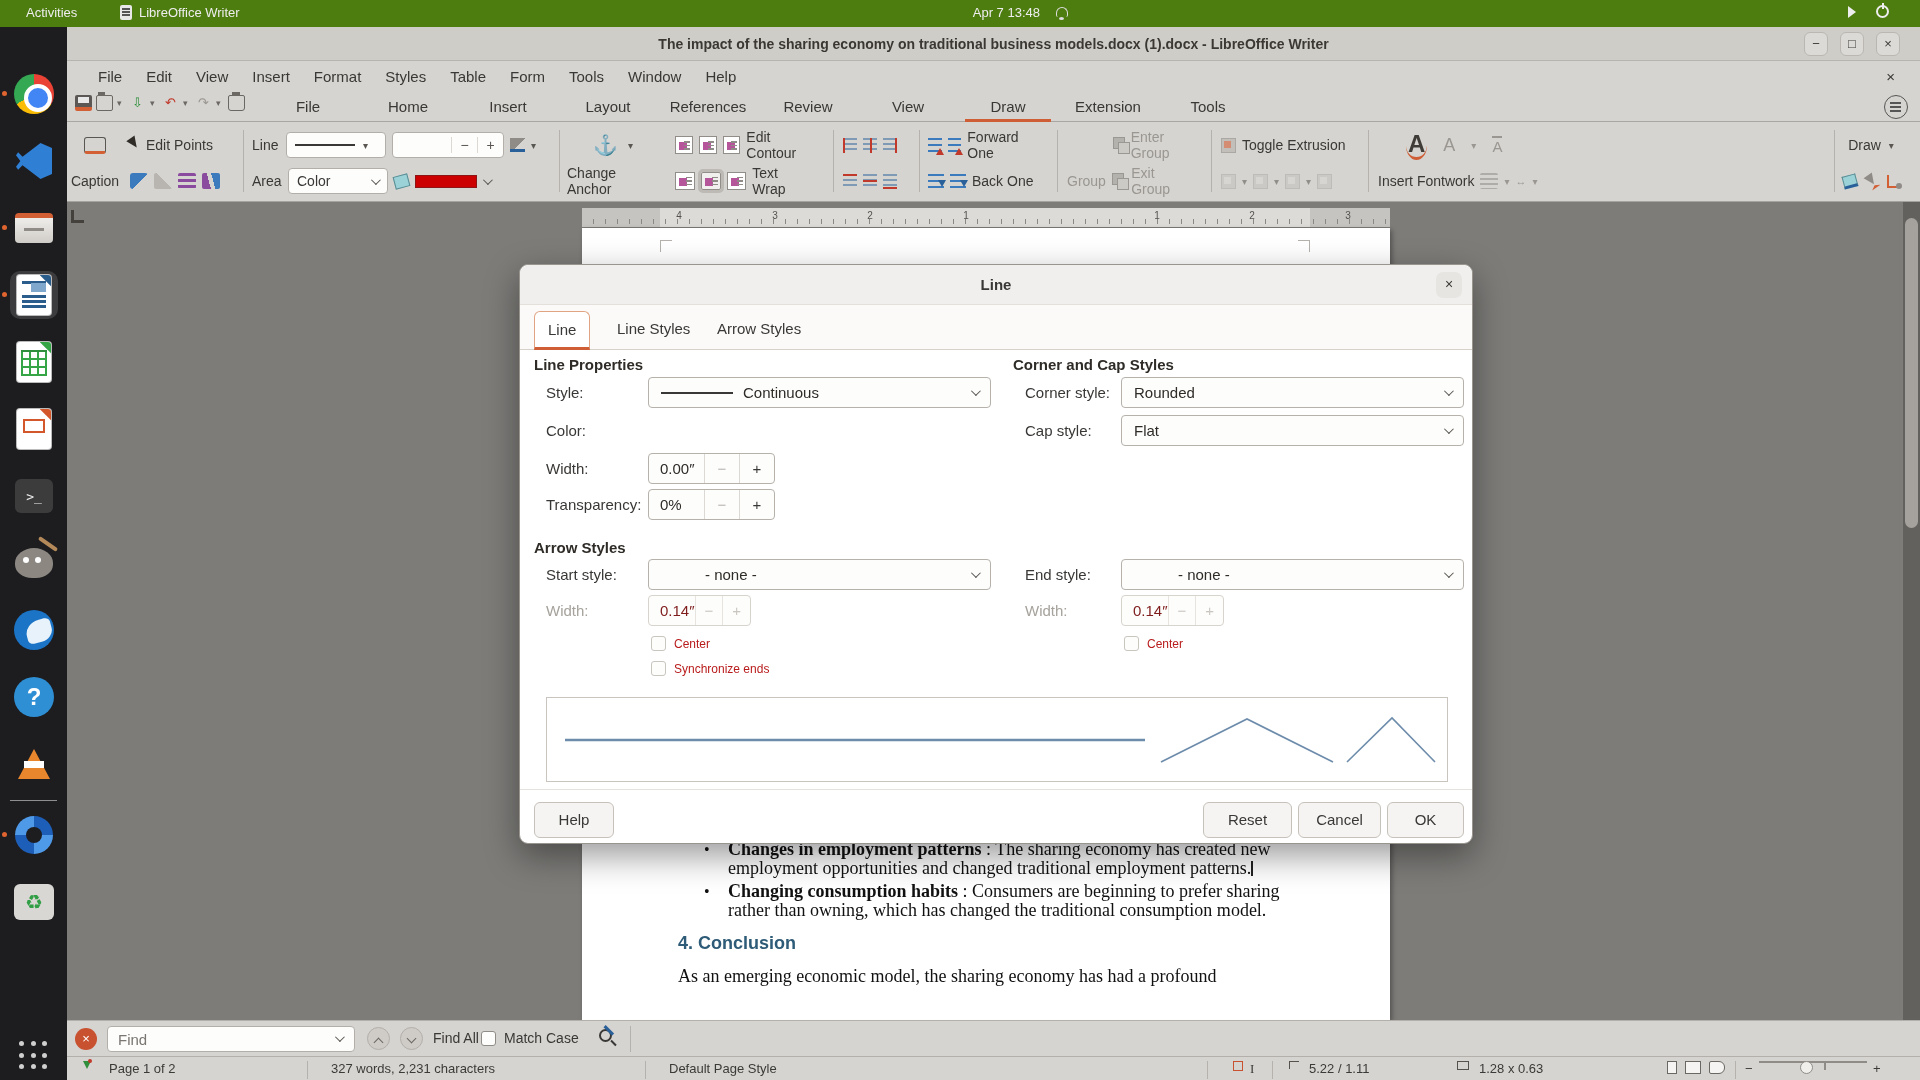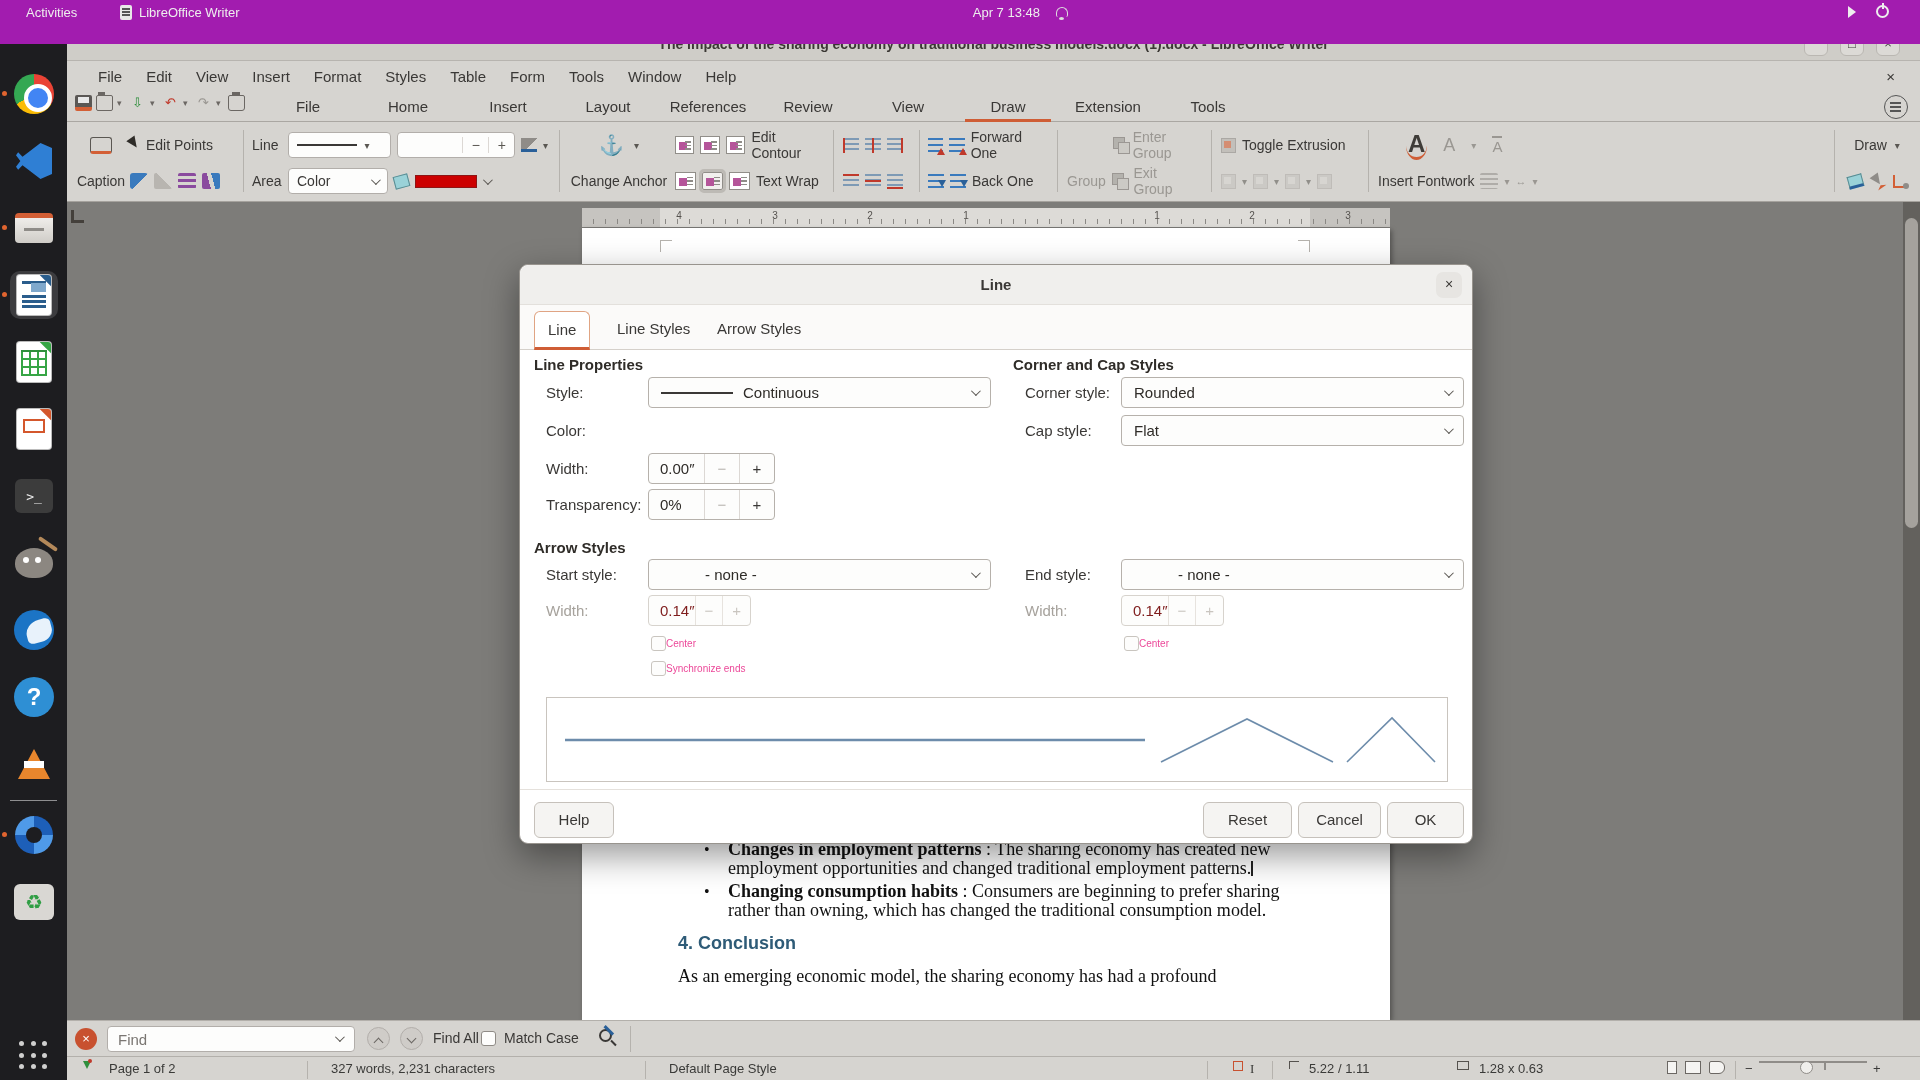--- a/index.html
+++ b/index.html
@@ -1,21 +1,21 @@
 <!DOCTYPE html>
 <html><head>
 <meta charset="utf-8">
 <style>
   * { margin:0; padding:0; box-sizing:border-box; }
   html,body { width:1920px; height:1080px; overflow:hidden; background:#7d7c79;
     font-family:"Liberation Sans", sans-serif; }
   .abs { position:absolute; }
 
   
-  #topbar { left:0; top:0; width:1920px; height:44px; background:#a21caf; color:#eee;
+  #topbar { left:0; top:0; width:1920px; height:27px; background:#4d7c0f; color:#eee;
     font-size:13px; z-index:80; }
   #topbar .activities { left:26px; top:5px; }
   #topbar .appname { left:120px; top:5px; display:flex; gap:7px; align-items:center; }
   .writer-mini { width:12px; height:15px; background:#e8e8e8; border-radius:2px; position:relative; }
   .writer-mini::after { content:""; position:absolute; left:2px; top:3px; width:8px; height:2px;
     box-shadow:0 3px 0 #555, 0 6px 0 #555; background:#555; }
   #topbar .clock { left:880px; top:5px; width:160px; text-align:right; }
   .bell { left:1056px; top:7px; width:12px; height:10px; border:1.5px solid #ddd;
     border-radius:6px 6px 2px 2px; border-bottom:none; }
   .bell::after { content:""; position:absolute; left:2px; bottom:-3px; width:5px; height:3px;
@@ -111,21 +111,21 @@
   #tabs .tab.active::after { content:""; position:absolute; left:7px; right:7px; bottom:0; height:3px; background:#cf5d35; }
   .hamburger { position:absolute; right:12px; top:3px; width:24px; height:24px; border:1.5px solid #555;
     border-radius:50%; }
   .hamburger i { position:absolute; left:5px; width:11px; height:1.5px; background:#555; }
 
   
   #toolbar { left:67px; top:122px; width:1853px; height:80px; background:#d6d4d0;
     border-bottom:1px solid #a5a29d; z-index:10; font-size:14px; color:#3a3836; }
   .tsep { position:absolute; top:8px; width:1px; height:62px; background:#b5b2ad; }
   .tg { position:absolute; top:0; height:80px; }
-  .trow { position:absolute; left:0; right:4px; display:flex; align-items:center; gap:6px; }
+  .trow { position:absolute; left:0; right:16px; display:flex; align-items:center; gap:6px; }
   .trow.r1 { top:8px; height:30px; } .trow.r2 { top:44px; height:30px; }
   .cap-ic { width:22px; height:17px; border:1.5px solid #5a5752; border-radius:3px; border-bottom:3px solid #d35f35; }
   .cursor-ic { width:0; height:0; border:5px solid transparent; border-top:11px solid #2f2c28;
     transform:rotate(-35deg); }
   .mini { width:18px; height:16px; border-radius:2px; position:relative; }
   .mi-rot { background:linear-gradient(135deg,#3a7abd 55%,transparent 55%); border-radius:3px; }
   .mi-flip { background:linear-gradient(45deg,#b8b5b0 55%,transparent 55%); }
   .mi-lines { background:repeating-linear-gradient(to bottom,#8a4a9e 0 3px,transparent 3px 6px); }
   .mi-mirror { background:linear-gradient(75deg,#8a4a9e 40%,transparent 40% 60%,#3a7abd 60%); }
   .combo { background:#fdfdfc; border:1px solid #b2aeaa; border-radius:4px; height:26px;
@@ -228,21 +228,21 @@
   .cont-line { width:72px; height:2px; background:#3a3836; }
   .swatch { width:32px; height:16px; background:#2a6099; border:1px solid #1c4a79; }
   .dspin { position:absolute; height:31px; width:127px; border:1px solid #b6b1ab; border-radius:4px;
     background:#fdfdfc; display:flex; font-size:15px; color:#2f2c28; }
   .dspin .val { width:55px; padding-left:11px; line-height:29px; }
   .dspin .b { width:35px; text-align:center; line-height:29px; border-left:1px solid #dcd8d4; color:#3a3836; }
   .dspin .b.off { color:#b8b4af; }
   .dspin.disabled { border-color:#d7d3cd; color:#a6a29c; }
   .dspin.disabled .val { color:#7f1d1d; }
   .dspin.disabled .b { color:#c9c5bf; border-left-color:#e7e3de; }
-  .dchk { position:absolute; display:flex; align-items:center; font-size:10px; color:#ec4899; }
+  .dchk { position:absolute; display:flex; gap:8px; align-items:center; font-size:12px; color:#b91c1c; }
   .dchk .box { width:15px; height:15px; border:1px solid #c9c5bf; border-radius:3px; background:#fdfdfc; }
   #dlg-preview { position:absolute; left:26px; top:432px; width:902px; height:85px;
     border:1px solid #c9c4be; background:#fff; }
   #dlg-footer-sep { position:absolute; left:0; right:0; top:524px; height:1px; background:#e5e1dc; }
   .dbtn { position:absolute; top:537px; height:36px; border:1px solid #c6c1bb; border-radius:6px;
     background:#f5f4f2; font-size:15px; color:#3a3836; text-align:center; line-height:34px; }
 
   
   #findbar { left:67px; top:1020px; width:1853px; height:36px; background:#d6d4d0;
     border-top:1px solid #b3b0ab; z-index:10; }

